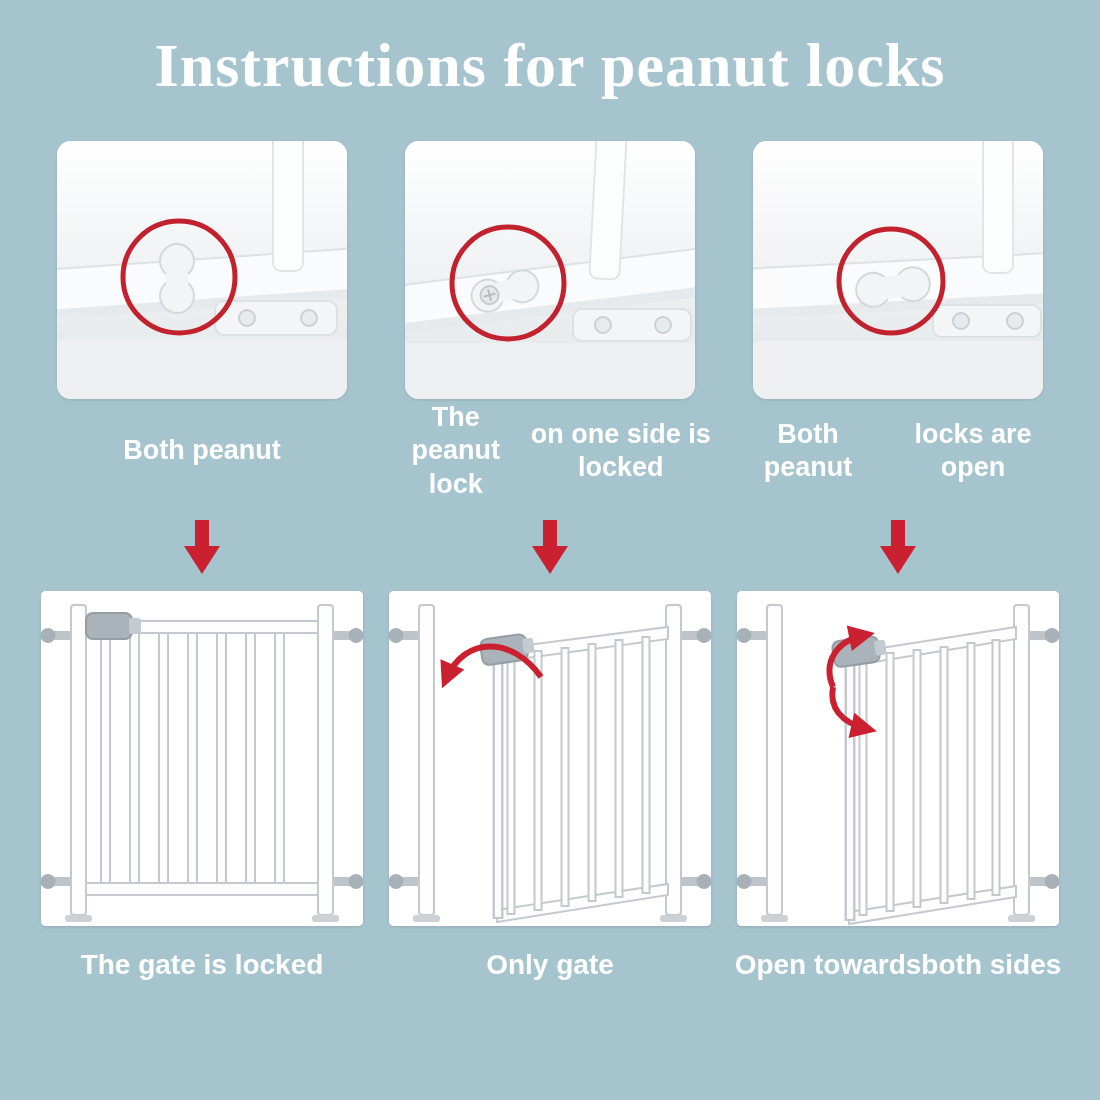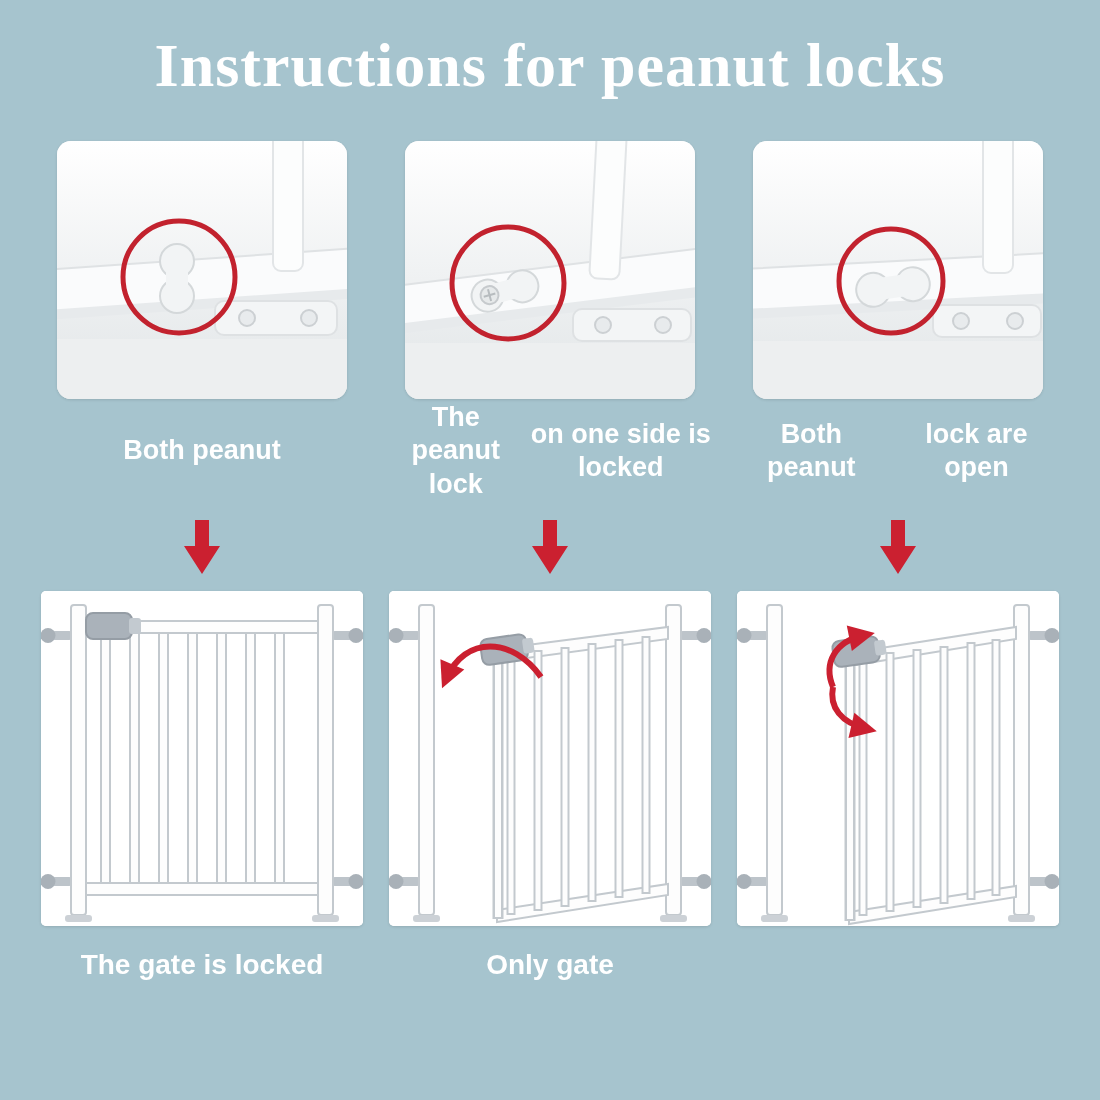--- a/index.html
+++ b/index.html
@@ -260,21 +260,21 @@
           <g transform="rotate(-8 140 146)">
             <circle cx="120" cy="146" r="17" fill="#f2f4f5" stroke="#d4d8da" stroke-width="2"></circle>
             <circle cx="160" cy="146" r="17" fill="#f2f4f5" stroke="#d4d8da" stroke-width="2"></circle>
             <rect x="120" y="135" width="40" height="22" fill="#f2f4f5"></rect>
           </g>
           <circle cx="138" cy="140" r="52" fill="none" stroke="#C2222E" stroke-width="5"></circle>
         </svg>
       </div>
       <div class="caption cap-top">
         <span>Both peanut</span>
-        <span>lock are open</span>
+        <span>locks are open</span>
       </div>
       <div class="arrow-row">
         <svg width="36" height="54" viewBox="0 0 36 54">
           <path d="M11 0 h14 v26 h11 L18 54 L0 26 h11 z" fill="#CB2030"></path>
         </svg>
       </div>
       <div class="gate-card">
         <svg width="322" height="335" viewBox="0 0 322 335">
           <defs>
             <marker id="m3" markerUnits="userSpaceOnUse" markerWidth="30" markerHeight="30" refX="18" refY="15" orient="auto">
@@ -317,16 +317,20 @@
               <line x1="259" y1="50" x2="259" y2="303" stroke="#fdfdfd" stroke-width="5"></line>
           </g>
           <g transform="rotate(-8 116 60)">
             <rect x="96" y="48" width="46" height="26" rx="7" fill="#aab2ba" stroke="#959da5" stroke-width="2"></rect>
             <rect x="138" y="53" width="11" height="15" rx="3" fill="#c3cad0"></rect>
           </g>
           <path d="M 96 96 C 86 72 98 50 128 44" fill="none" stroke="#CB2030" stroke-width="6" marker-end="url(#m3)"></path>
           <path d="M 96 96 C 92 116 104 132 130 138" fill="none" stroke="#CB2030" stroke-width="6" marker-end="url(#m3)"></path>
         </svg>
       </div>
+      <div class="caption cap-bottom">
+        <span>Open towards</span>
+        <span>both sides</span>
+      </div>
     </div>
 
   </div>
 </div>
 
 </body></html>

